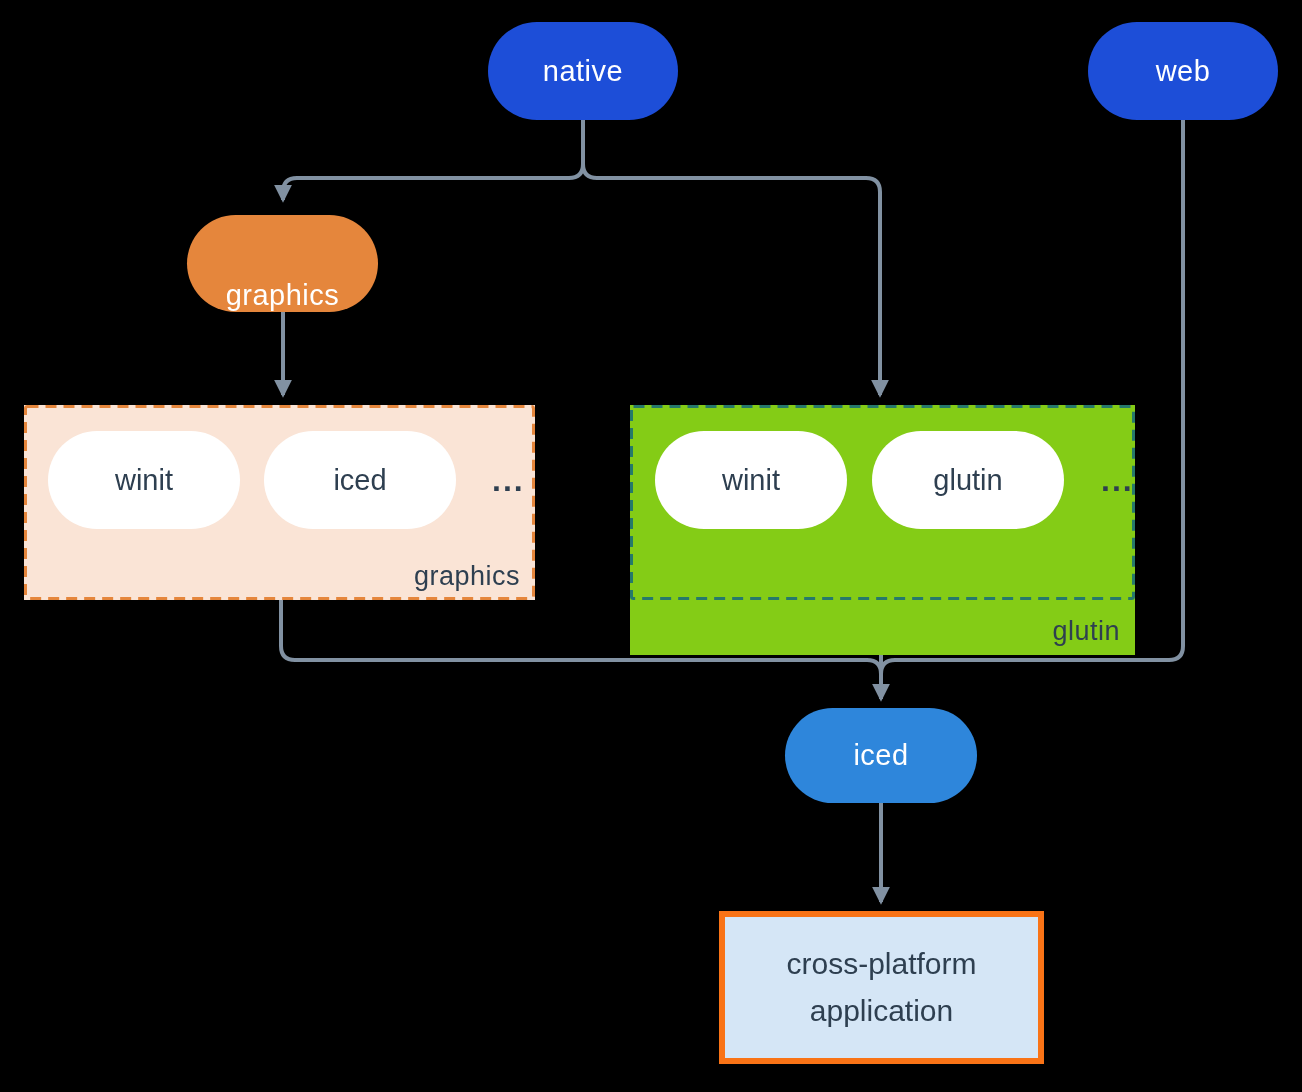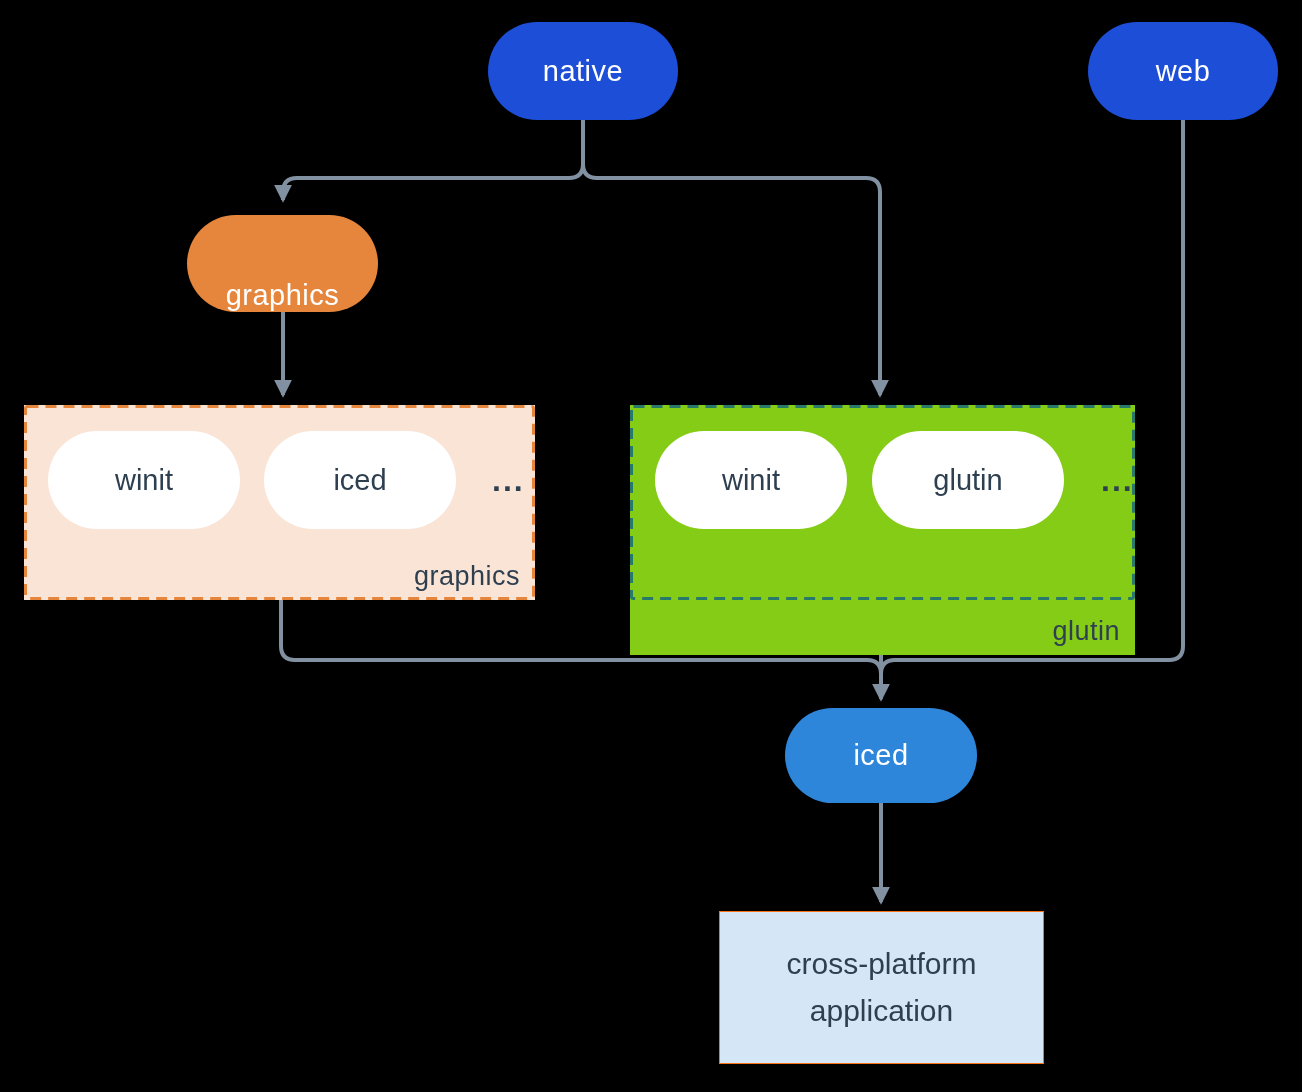--- a/index.html
+++ b/index.html
@@ -93,21 +93,21 @@
 
   #app-box {
     position: absolute;
     z-index: 2;
     left: 719px;
     top: 911px;
     width: 325px;
     height: 153px;
     box-sizing: border-box;
     background: #D5E6F6;
-    border: 1px solid #f97316;
+    border: 6px solid #f97316;
     color: #2E3F50;
     font-size: 30px;
     line-height: 1.55;
     text-align: center;
     display: flex;
     align-items: center;
     justify-content: center;
     padding: 0 28px;
   }
 </style>

